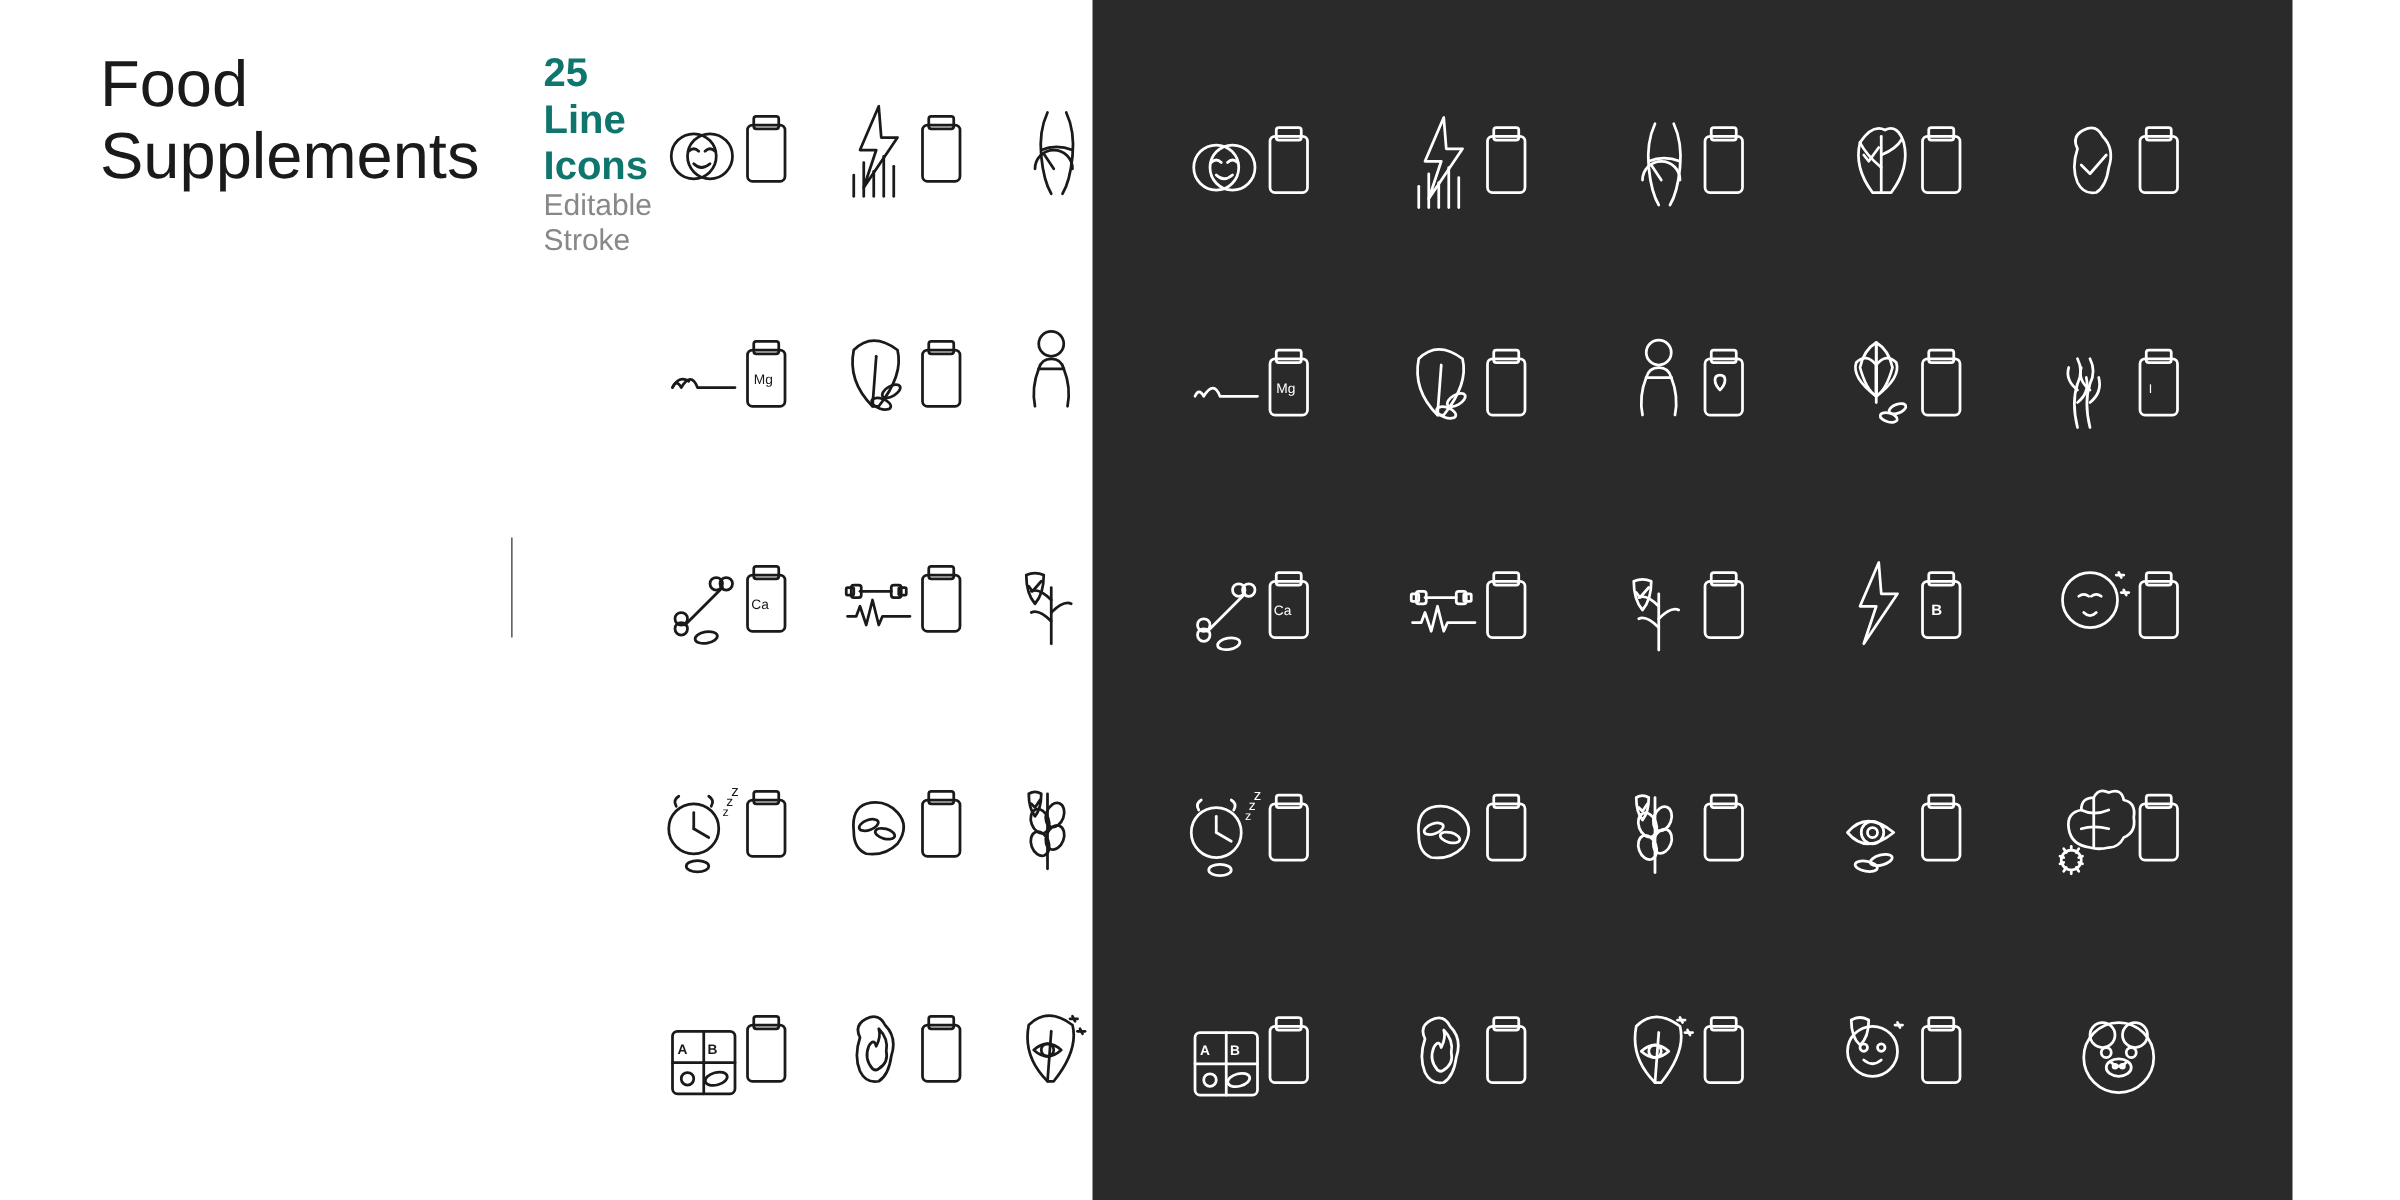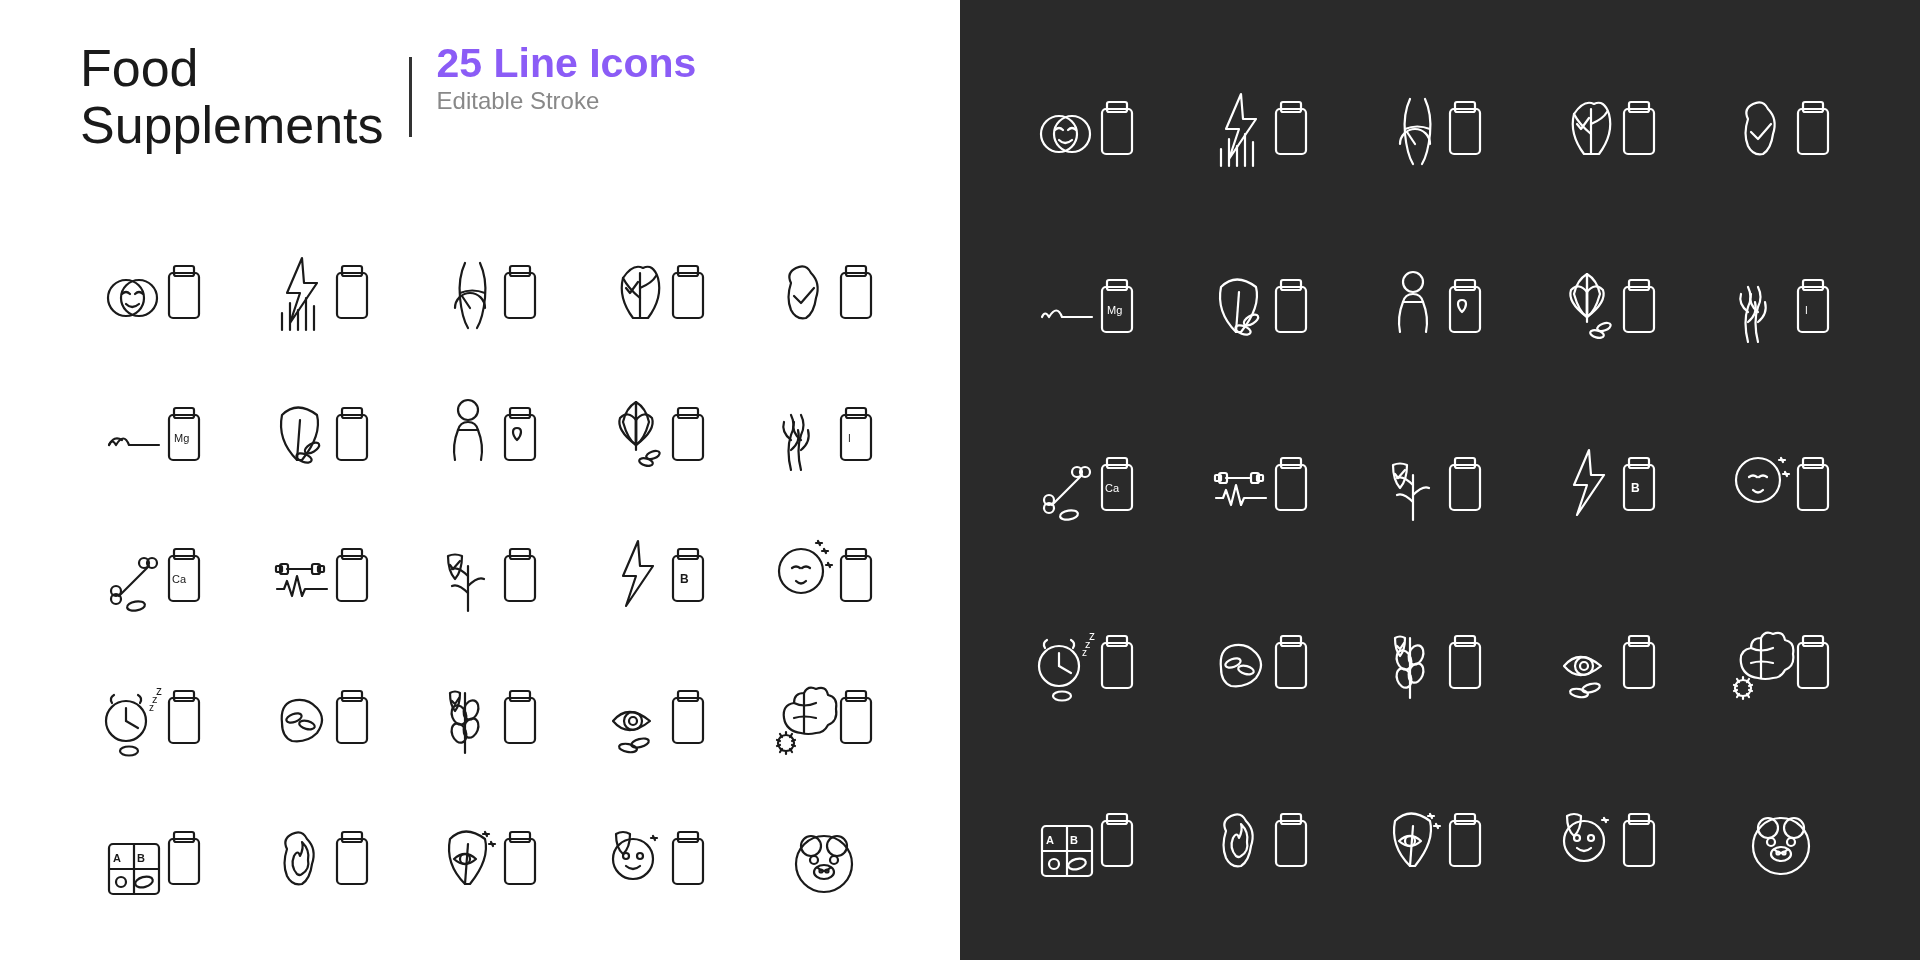--- a/index.html
+++ b/index.html
@@ -6,27 +6,26 @@
     body {
       width: 1920px;
       height: 960px;
       display: flex;
       font-family: 'Georgia', serif;
       overflow: hidden;
     }
 
     
     .left-panel {
-      width: 960px;
+      width: 874px;
       height: 960px;
       background: #ffffff;
       display: flex;
-      flex-direction: column;
+      flex-direction: row;
       padding: 40px 50px 30px 80px;
-      gap: 48px;
     }
 
     .header {
       display: flex;
       align-items: flex-start;
       margin-bottom: 30px;
     }
 
     .title-block {
       display: flex;
@@ -49,23 +48,23 @@
       align-self: center;
     }
 
     .subtitle-block {
       display: flex;
       flex-direction: column;
       justify-content: center;
     }
 
     .line-count {
-      font-size: 41px;
+      font-size: 32px;
       font-weight: 700;
-      color: #8b5cf6;
+      color: #0f766e;
       font-family: 'Arial', sans-serif;
     }
 
     .subtitle-text {
       font-size: 24px;
       color: #888;
       font-family: 'Arial', sans-serif;
     }
 
     

